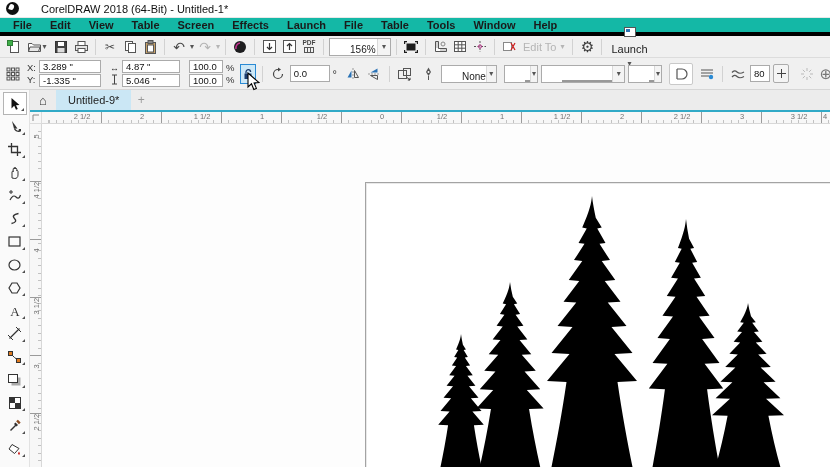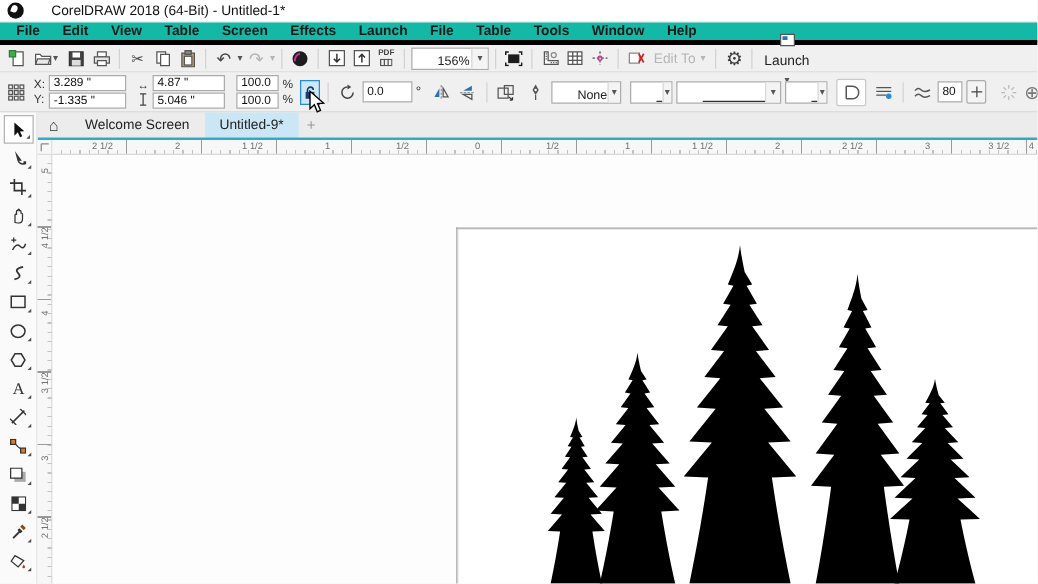--- a/index.html
+++ b/index.html
@@ -373,21 +373,20 @@
         <g stroke="#bbb">
           <path d="M7 1 V4 M7 10 V13 M1 7 H4 M10 7 H13 M2.8 2.8 L4.9 4.9 M9.1 9.1 L11.2 11.2 M11.2 2.8 L9.1 4.9 M4.9 9.1 L2.8 11.2"></path>
         </g>
       </svg>
   </span>
   <span style="margin-left:auto; font-size:15px; color:#777; margin-right:-6px">⊕</span>
 </div>
 
 <div class="tabbar">
   <span class="home-tab">⌂</span>
-  <span class="doc-tab">Welcome Screen</span>
   <span class="doc-tab active">Untitled-9*</span>
   <span class="newtab">+</span>
 </div>
 <div class="tabbar-line"></div>
 
 <div class="toolbox">
   <span class="tool selected">
     <svg width="11" height="14">
         <path d="M2.5 1 L2.5 11.5 L5.2 8.8 L7 12.8 L8.8 12 L7 8.2 L10.5 8 Z" fill="#111"></path>
       </svg>

